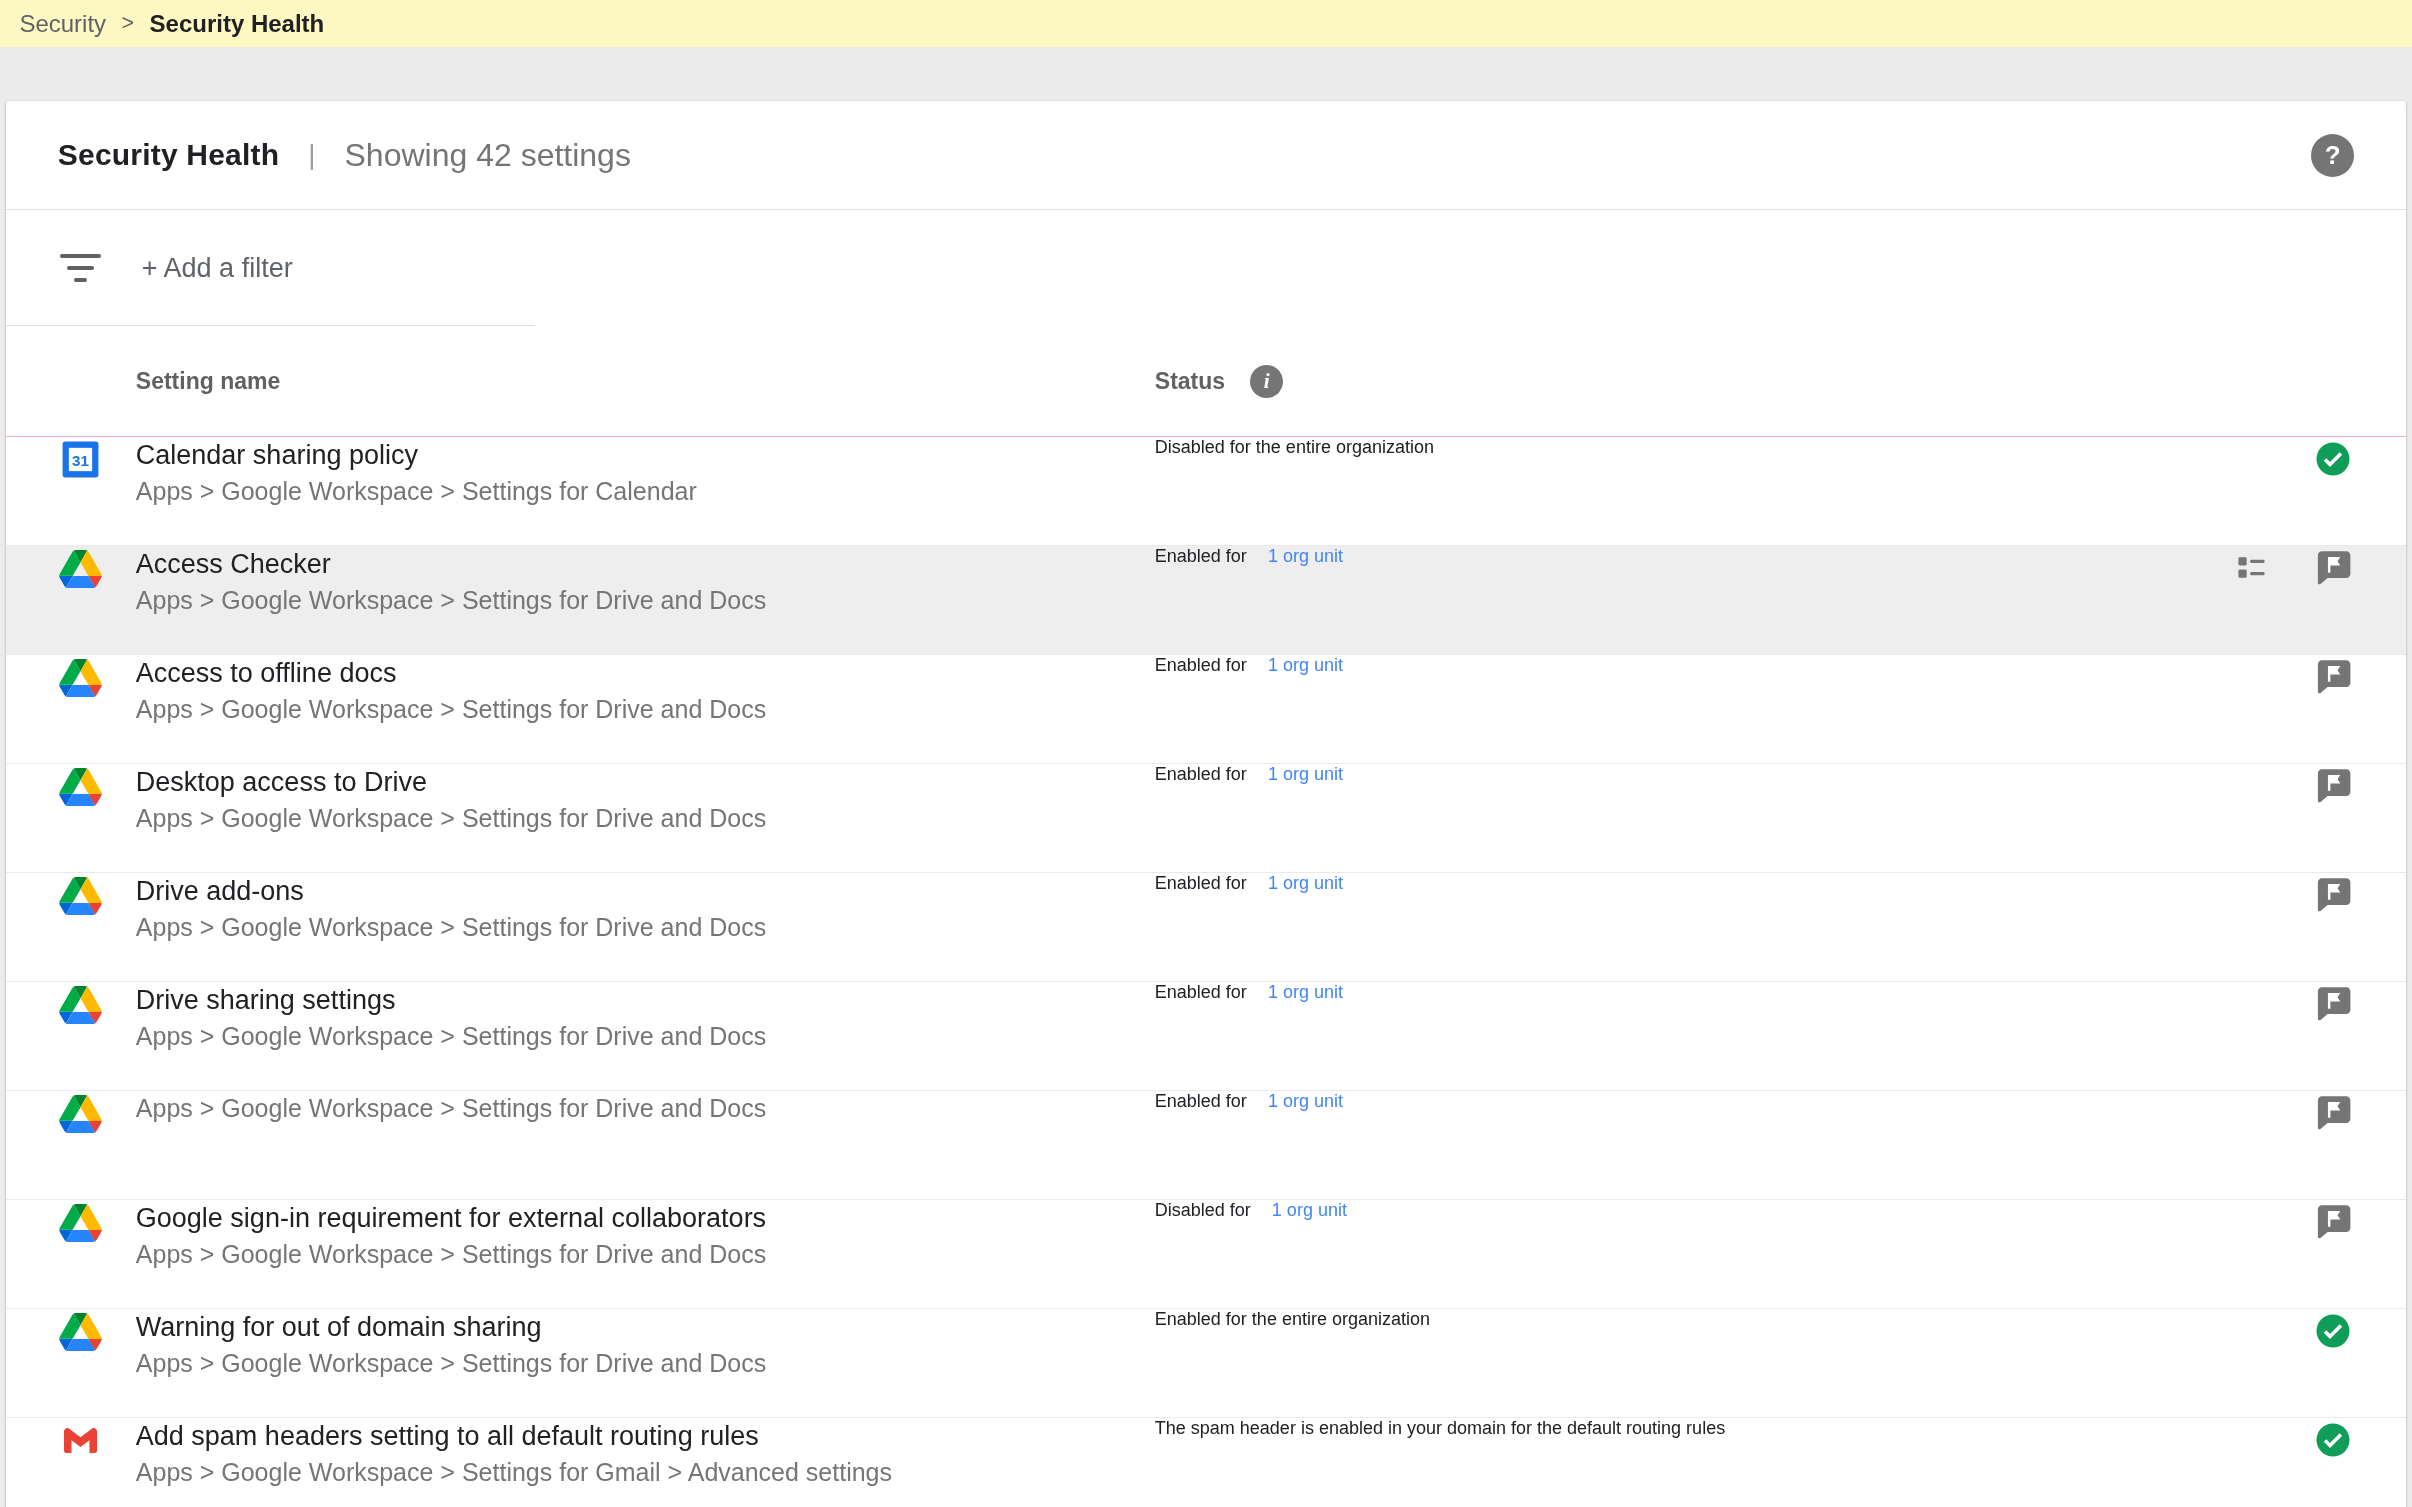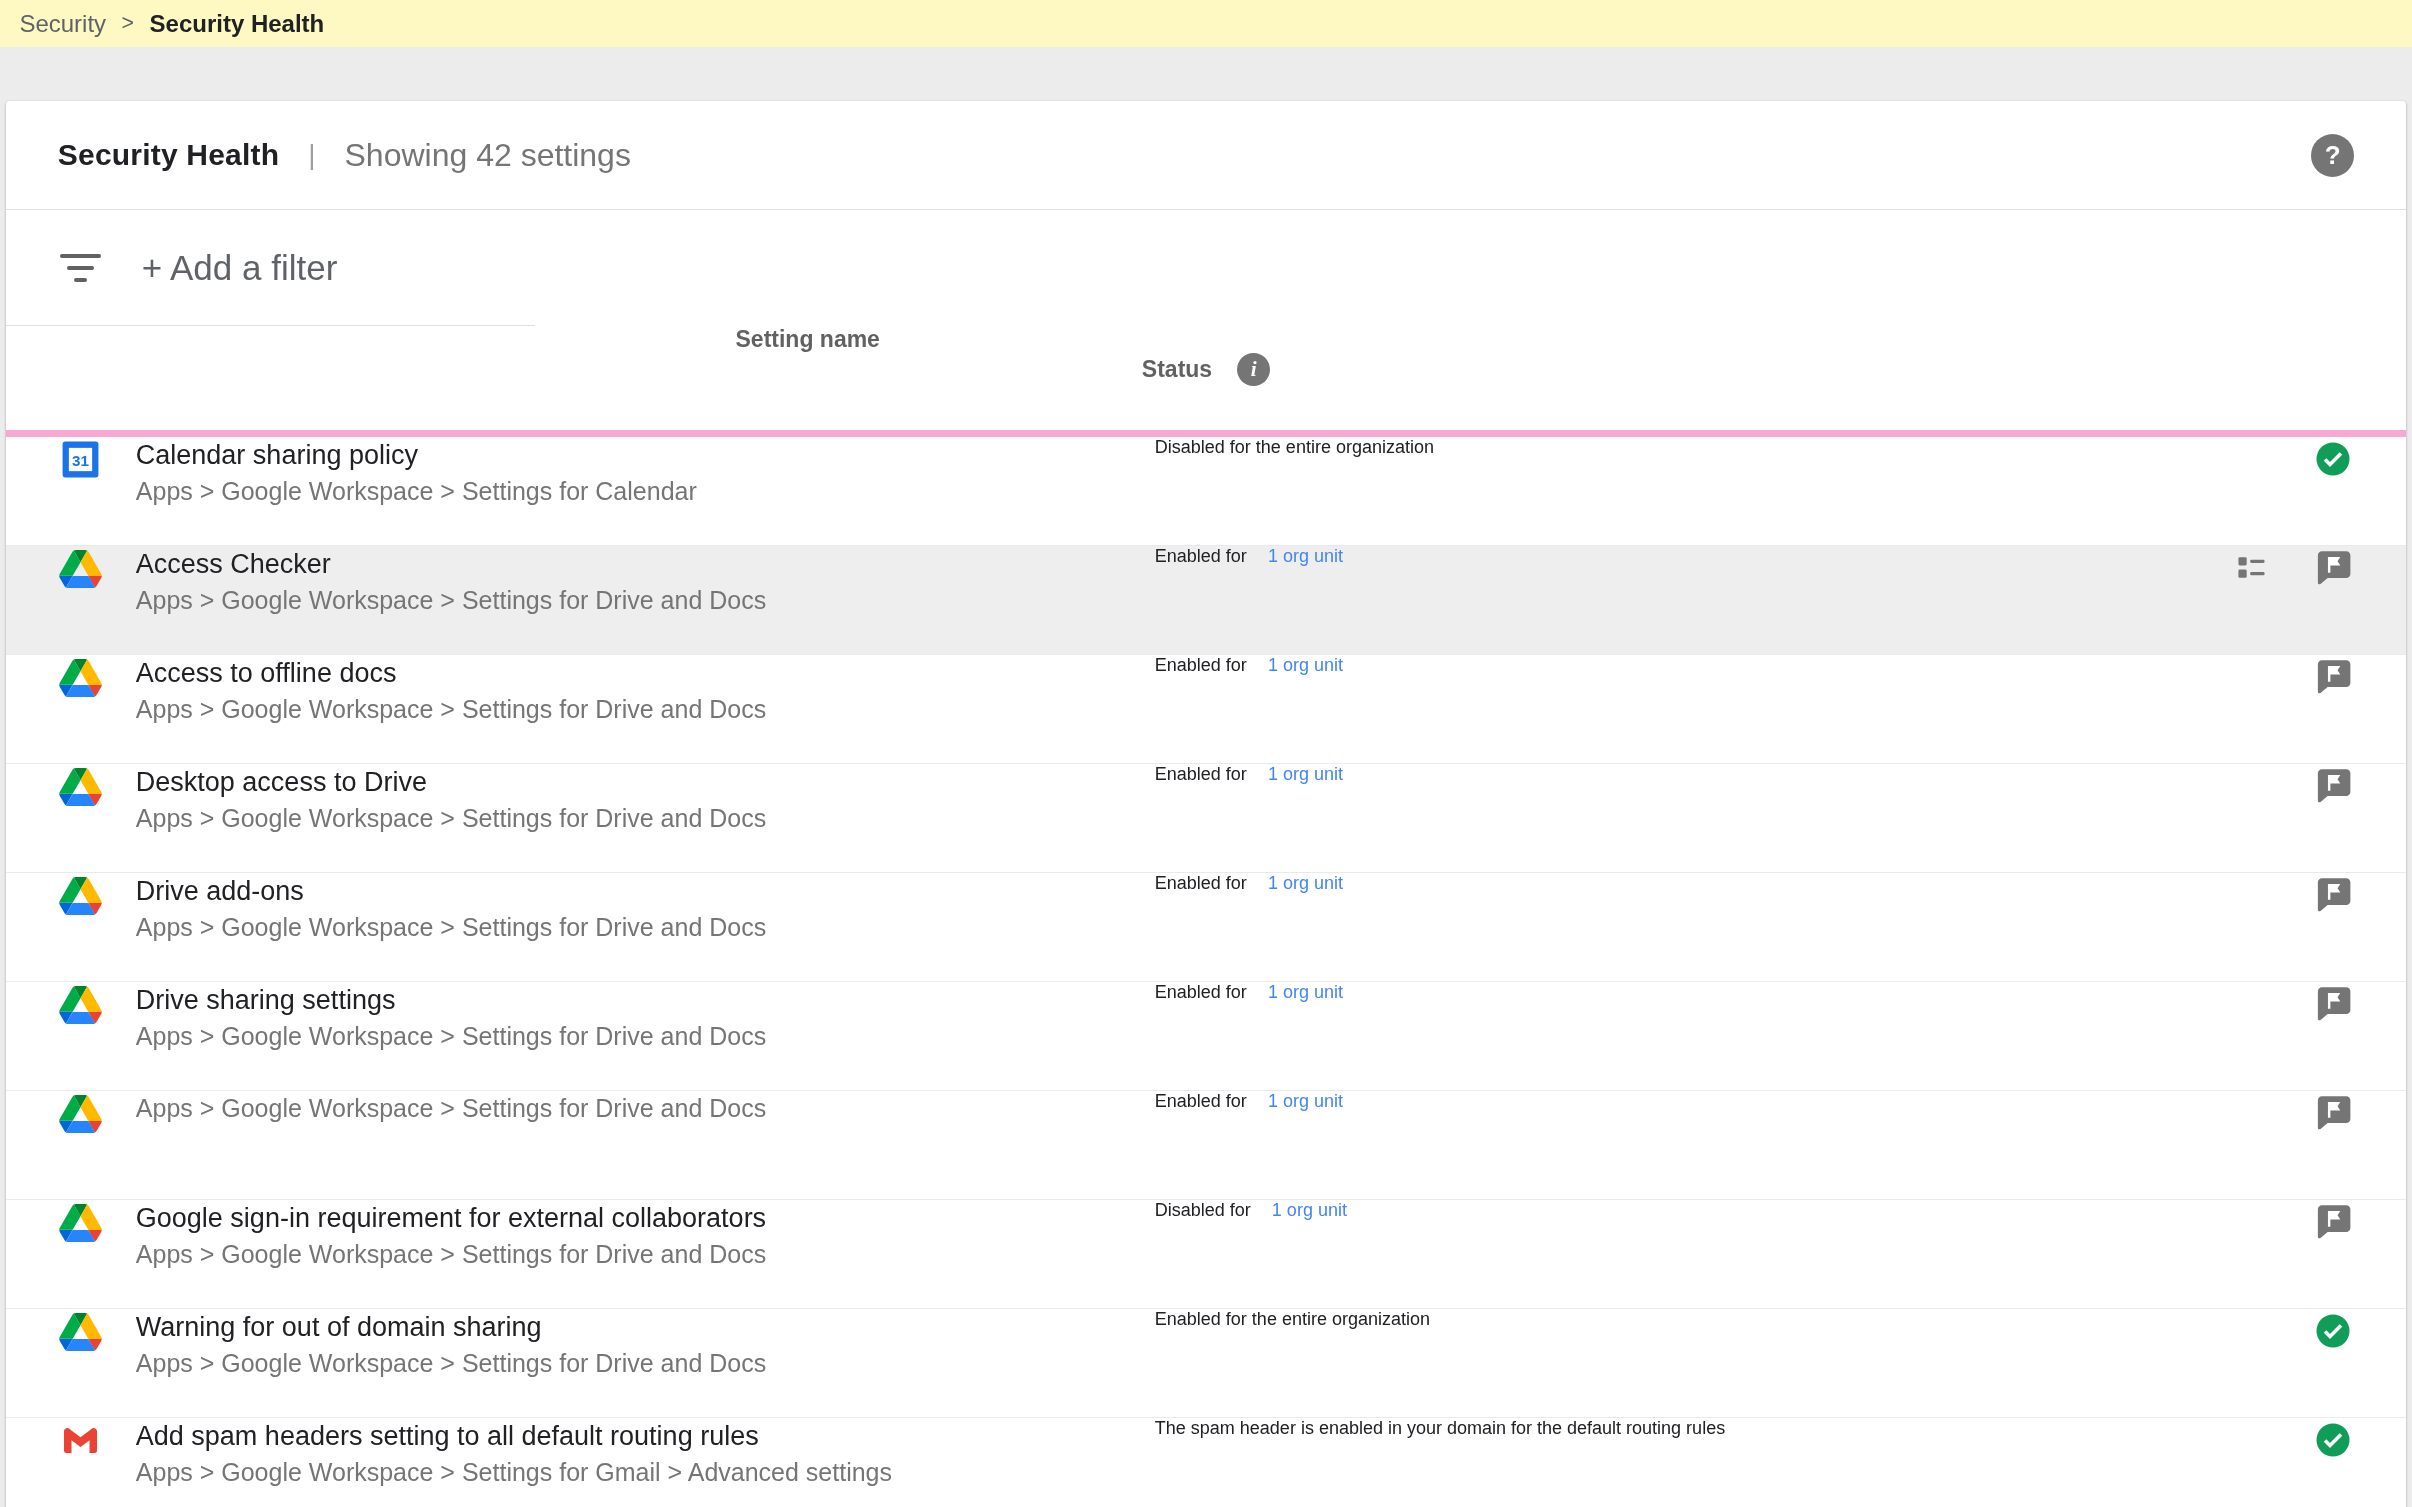--- a/index.html
+++ b/index.html
@@ -43,28 +43,28 @@
     display: flex; align-items: center; justify-content: center; cursor: pointer;
   }
 
   
   .filter-row { height: 116px; display: flex; align-items: center; padding: 0 52px; position: relative; }
   .filter-icon { display: flex; flex-direction: column; align-items: center; gap: 7.8px; width: 45px; }
   .filter-icon i { display: block; height: 3.9px; border-radius: 1.9px; background: #616161; }
   .filter-icon i:nth-child(1) { width: 41px; }
   .filter-icon i:nth-child(2) { width: 27px; }
   .filter-icon i:nth-child(3) { width: 13.6px; }
-  .add-filter { margin-left: 39px; font-size: 35px; color: #5f6368; cursor: pointer; }
+  .add-filter { margin-left: 39px; font-size: 27px; color: #5f6368; cursor: pointer; }
   .filter-underline { position: absolute; left: 0; bottom: 0; width: 529px; height: 1px; background: #e0e0e0; }
 
   
   .table-header {
     height: 111px; display: flex; align-items: center; padding: 0 52px;
-    border-bottom: 7px solid #f9a8d4;
-    color: #616161; font-size: 23px; font-weight: bold; flex-direction: column;
+    border-bottom: 1px solid #f9a8d4;
+    color: #616161; font-size: 23px; font-weight: bold;
   }
   .col-name { width: 1097px; padding-left: 78px; }
   .col-status { display: flex; align-items: center; gap: 25px; }
   .info-btn {
     width: 33px; height: 33px; border-radius: 50%; background: #757575;
     color: #fff; display: flex; align-items: center; justify-content: center;
     font-size: 21.3px; font-weight: bold; font-style: italic;
     font-family: "Liberation Serif", serif; cursor: pointer;
   }
 

